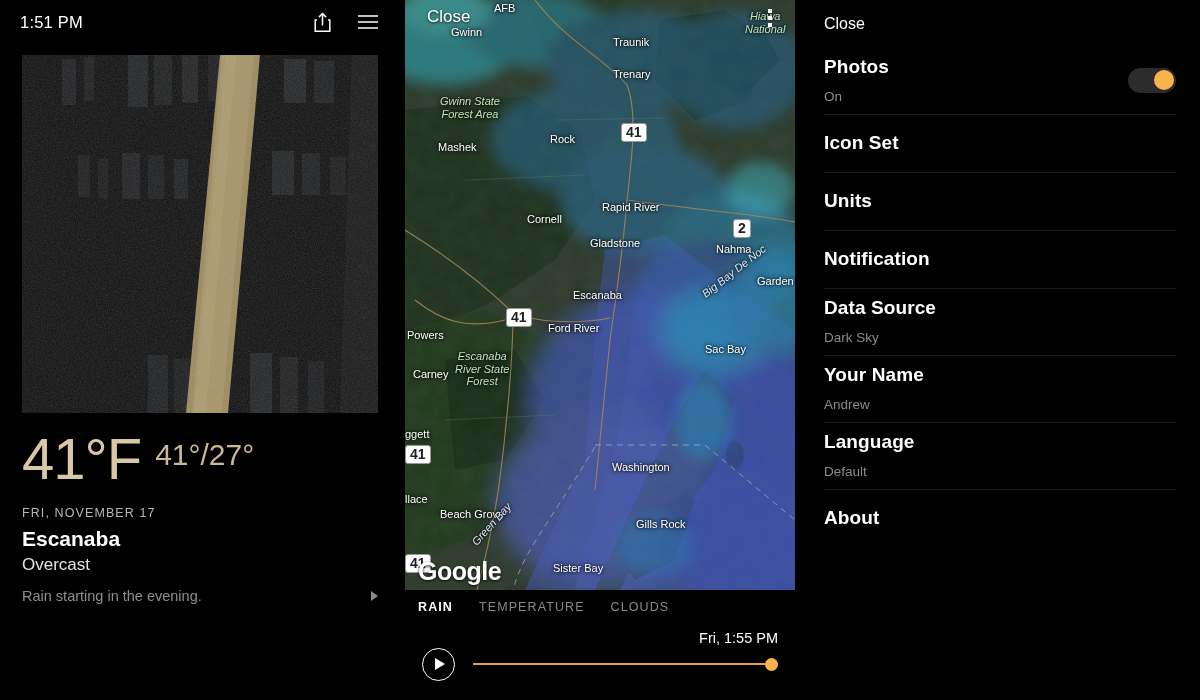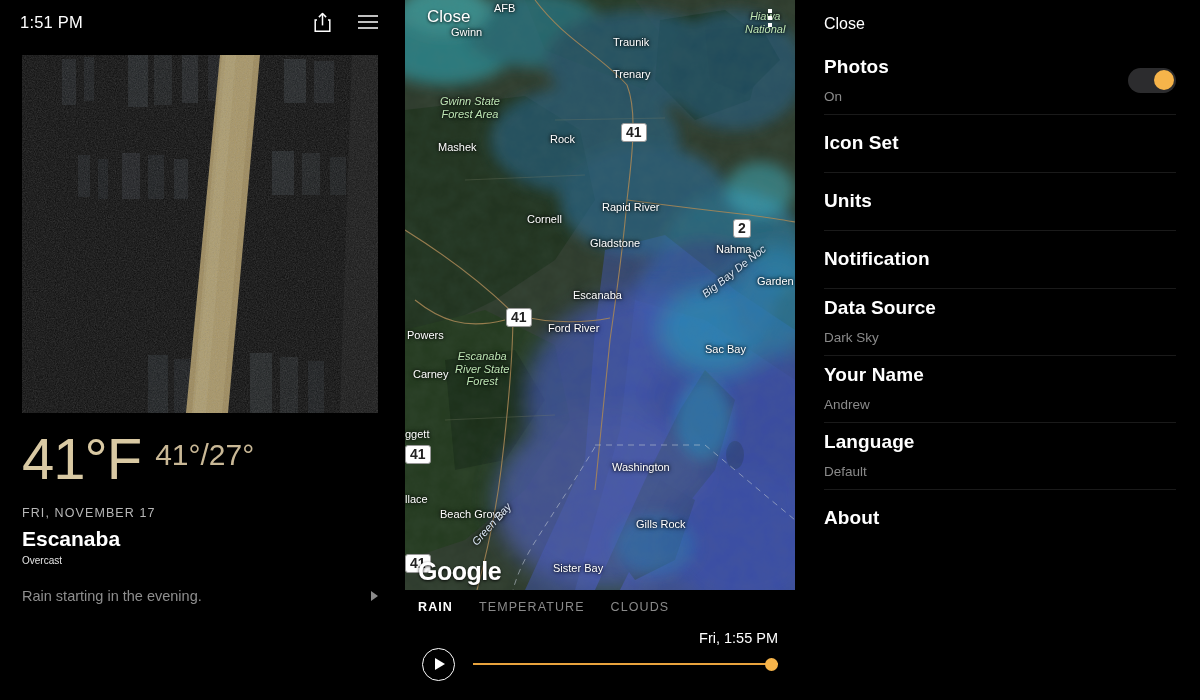--- a/index.html
+++ b/index.html
@@ -37,21 +37,21 @@
     font-size:30px; line-height:1; color:#c9b896; font-weight:200;
     margin-left:14px; margin-top:10px; letter-spacing:0px;
   }
   .wx-temp-range .slash { font-size:30px; }
 
   .wx-date {
     position:absolute; left:22px; top:506px;
     font-size:12.5px; letter-spacing:1.1px; color:#b7b7b7;
   }
   .wx-city { position:absolute; left:22px; top:527px; font-size:21px; color:#fff; font-weight:bold; }
-  .wx-cond { position:absolute; left:22px; top:555px; font-size:10px; color:#e4e4e4; }
+  .wx-cond { position:absolute; left:22px; top:555px; font-size:17px; color:#e4e4e4; }
 
   .wx-summary-row {
     position:absolute; left:22px; top:588px; width:356px;
     display:flex; align-items:center; cursor:pointer;
   }
   .wx-summary { font-size:14.5px; color:#8e8e8e; }
   .wx-chevron {
     margin-left:auto; width:0; height:0;
     border-top:5px solid transparent; border-bottom:5px solid transparent;
     border-left:7px solid #8a8a8a;

